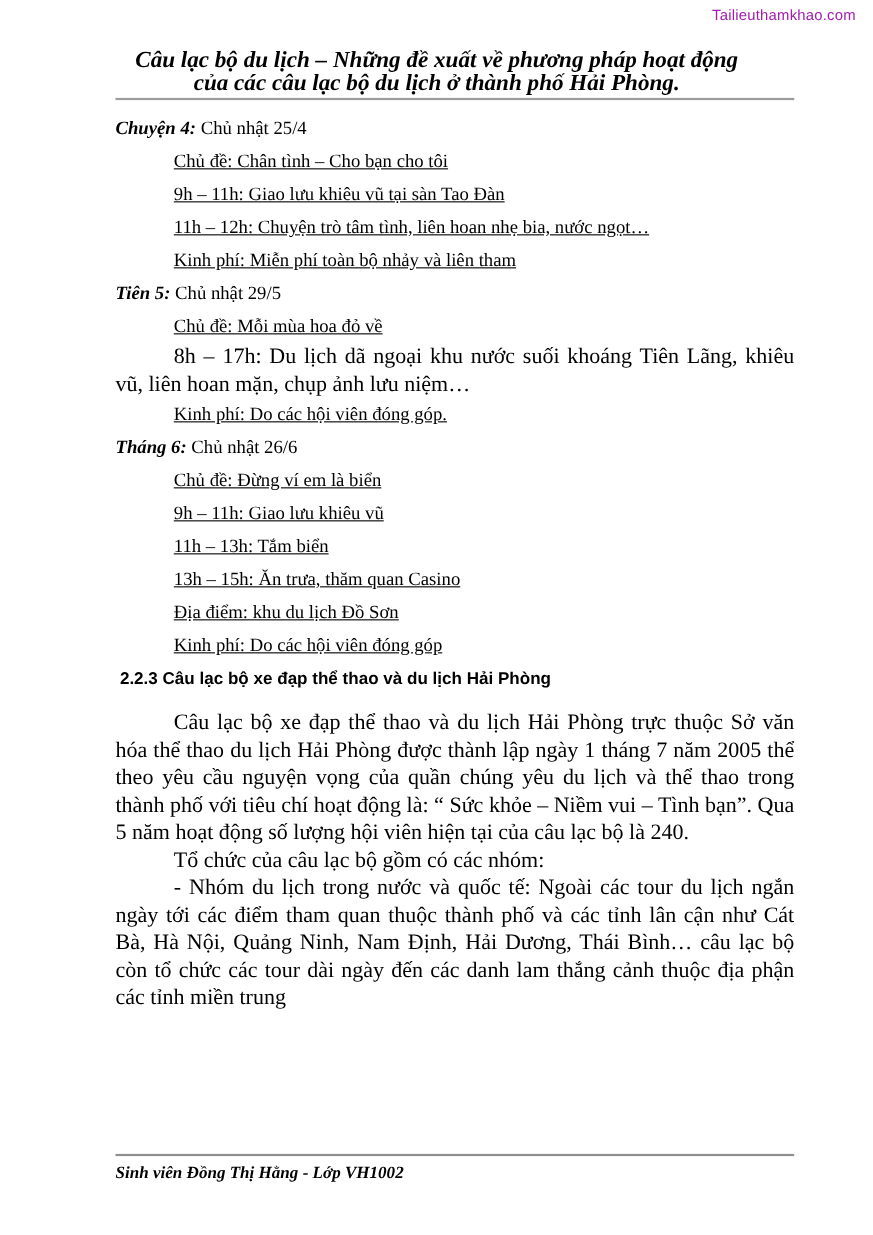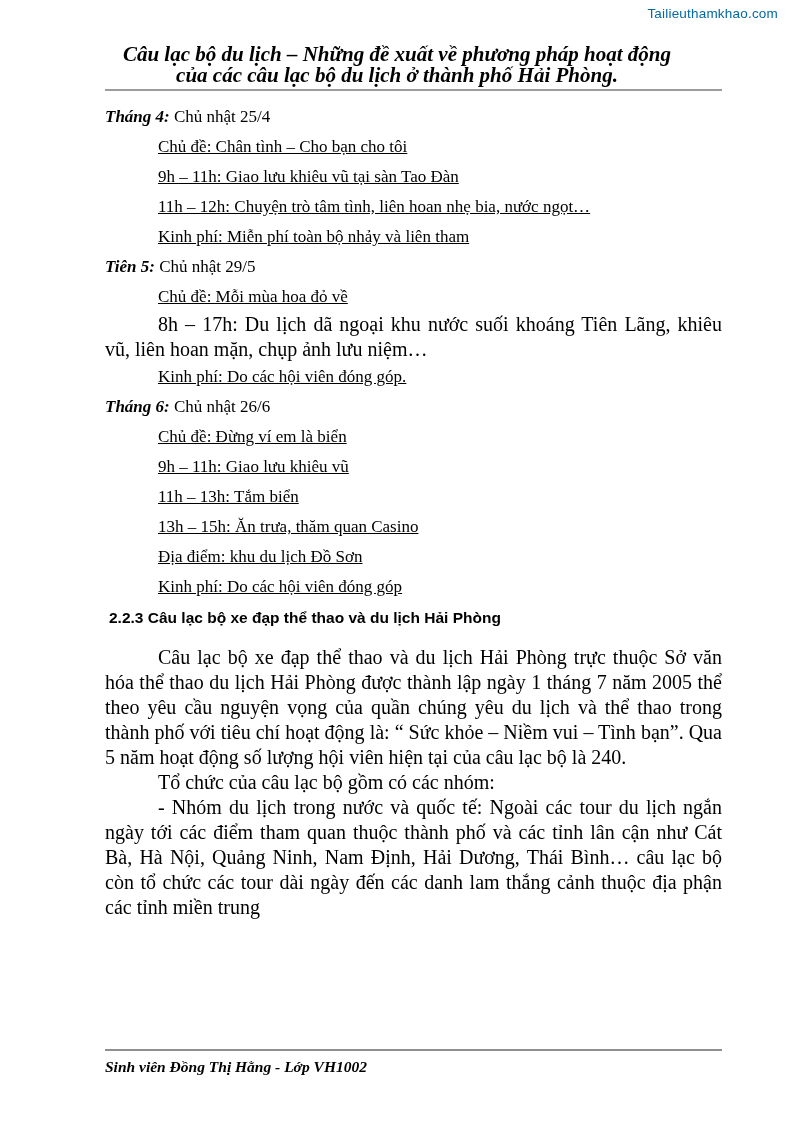--- a/index.html
+++ b/index.html
@@ -25,21 +25,21 @@
   }
 
   
   .watermark {
     position: absolute;
     top: 6px;
     right: 16px;
     font-family: "Liberation Sans", "DejaVu Sans", sans-serif;
     font-size: 13.5px;
     letter-spacing: 0.2px;
-    color: #0369a1;
+    color: #a21caf;
     white-space: nowrap;
   }
 
   
   .header {
     position: absolute;
     top: 44px;
     left: 72px;
     width: 650px;
   }
@@ -143,21 +143,21 @@
 
   <div class="header">
     <div class="header-line l1">Câu lạc bộ du lịch – Những đề xuất về phương pháp hoạt động</div>
     <div class="header-line l2">của các câu lạc bộ du lịch ở thành phố Hải Phòng.</div>
   </div>
   <div class="header-rule"></div>
 
   <div class="content">
 
     <div class="line-month">
-      <span class="mlabel">Tháng 4:</span><span> Chủ nhật 25/4</span>
+      <span class="mlabel">Chuyện 4:</span><span> Chủ nhật 25/4</span>
     </div>
     <div class="line line-indent">Chủ đề: Chân tình – Cho bạn cho tôi</div>
     <div class="line line-indent">9h – 11h: Giao lưu khiêu vũ tại sàn Tao Đàn</div>
     <div class="line line-indent">11h – 12h: Chuyện trò tâm tình, liên hoan nhẹ bia, nước ngọt…</div>
     <div class="line line-indent">Kinh phí: Miễn phí toàn bộ nhảy và liên tham</div>
 
     <div class="line-month">
       <span class="mlabel">Tiên 5:</span><span> Chủ nhật 29/5</span>
     </div>
     <div class="line line-indent">Chủ đề: Mỗi mùa hoa đỏ về</div>

